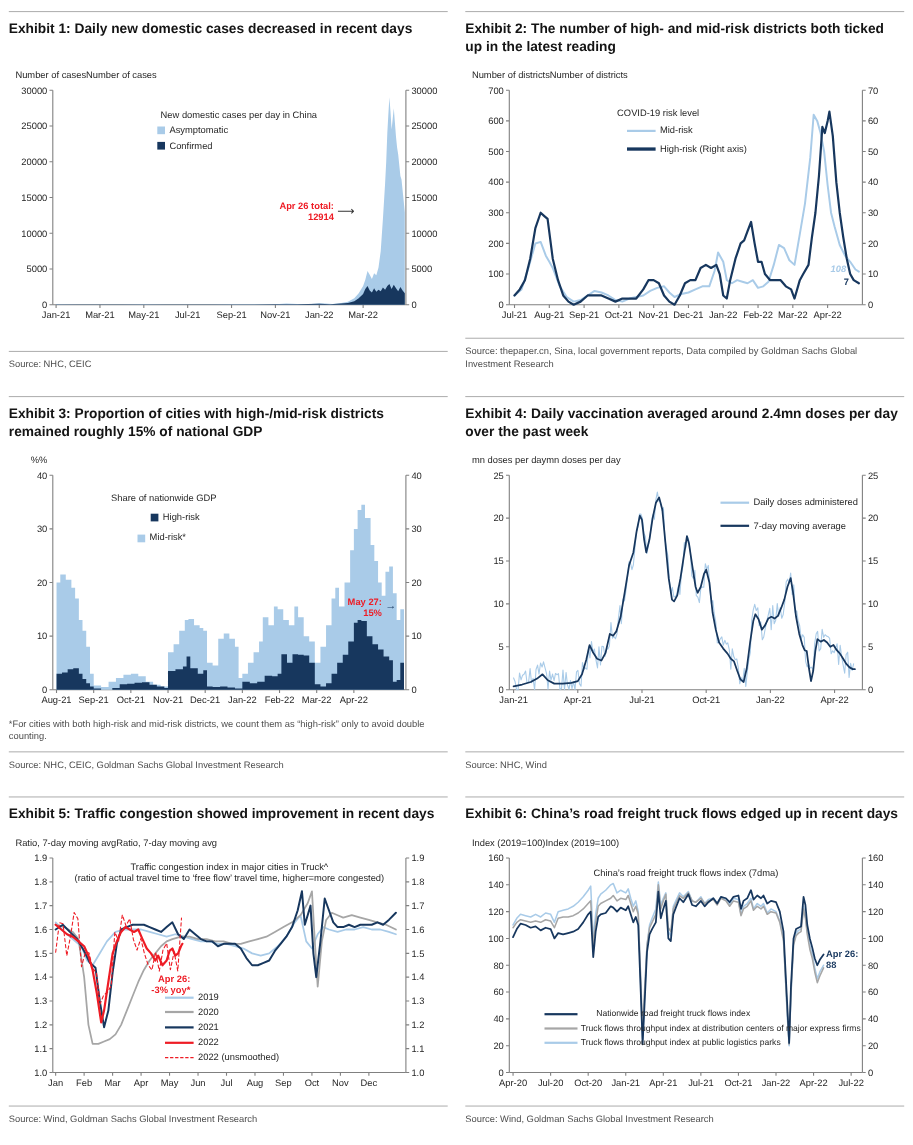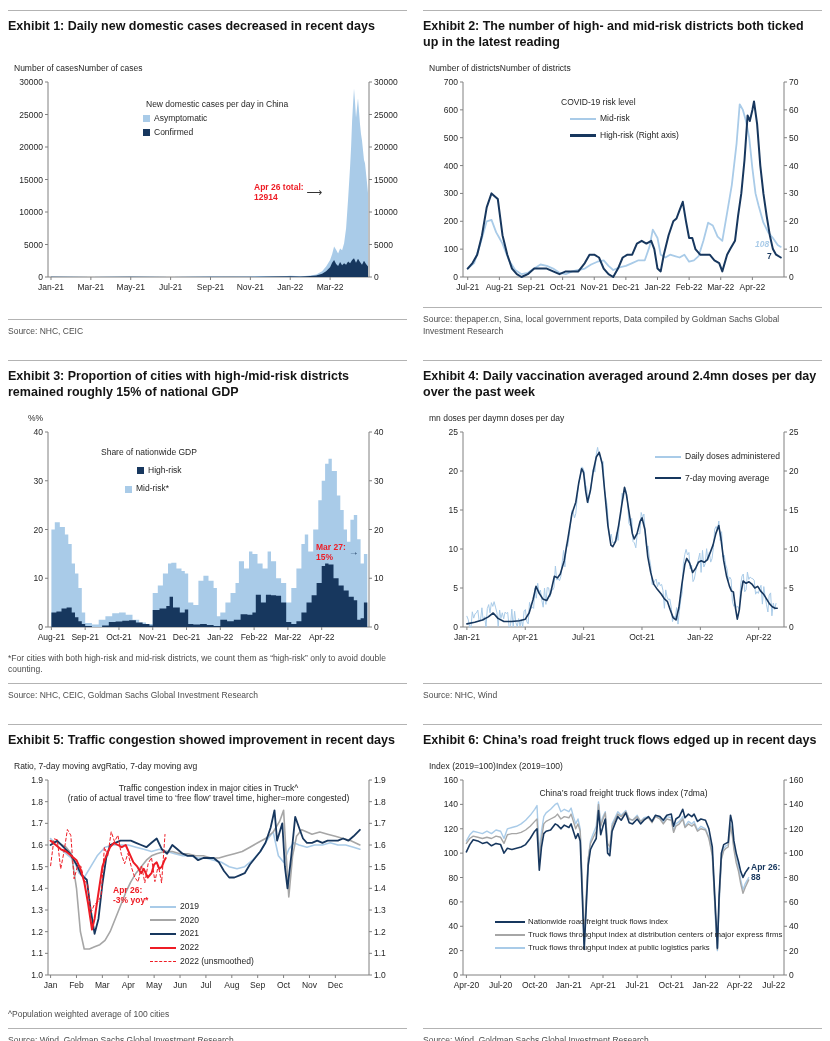--- a/index.html
+++ b/index.html
@@ -18,21 +18,21 @@
   svg text{font-family:"Liberation Sans",sans-serif}
   .legend{position:absolute;font-size:8.5px;color:#262626;line-height:1.15}
   .legend-title{white-space:nowrap}
   .li{display:flex;align-items:center;gap:4px;margin-top:4px;white-space:nowrap}
   .sw-sq{width:7px;height:7px;flex:none}
   .sw-ln{width:26px;height:2px;flex:none}
   .sw-ln.thick{height:2.5px}
   .sw-dash{width:26px;height:0;border-top:1.4px dashed;flex:none}
   .ann{position:absolute;font-size:8.5px;line-height:1.2;display:flex;gap:3px;
        align-items:center;white-space:nowrap}
-  .ann .txt{font-weight:bold}
+  .ann .txt{text-align:right;font-weight:bold}
   .arrow{font-size:11px;line-height:1;color:#333}
   .endlab{position:absolute;font-size:8.5px;font-weight:bold;line-height:1}
   .ctitle{position:absolute;left:40px;width:321px;text-align:center;font-size:8.5px;
           color:#262626;line-height:1.25}
   .axis-note{font-size:8.5px;color:#262626;margin:0 0 0 38px}
   .footnote{font-size:8.5px;color:#4d4d4d;line-height:1.3;margin-top:4px}
   .spacer{flex:1}
   .source{font-size:8.5px;color:#4d4d4d;line-height:1.4;border-top:1px solid #b3b3b3;
           margin-top:8px;padding-top:6px;padding-bottom:4px}
 </style>
@@ -260,21 +260,21 @@
         <div class="li" style="margin-left:36px;margin-top:8px">
             <span class="sw-sq" style="background: rgb(23, 55, 94);"></span>
             <span>High-risk</span>
           </div>
         <div class="li" style="margin-left:24px;margin-top:9px">
             <span class="sw-sq" style="background: rgb(169, 203, 232);"></span>
             <span>Mid-risk*</span>
           </div>
       </div>
       <div class="ann" style="left:308px;top:118px">
-        <div class="txt" style="color: rgb(238, 28, 37);"><span>Mar 27:</span><br><span>15%</span></div>
+        <div class="txt" style="color: rgb(238, 28, 37);"><span>May 27:</span><br><span>15%</span></div>
         <span class="arrow" style="font-size: 10px; color: rgb(23, 55, 94);">→</span>
       </div>
     </div>
     <div class="footnote">*For cities with both high-risk and mid-risk districts, we count them as “high-risk” only to avoid double counting.</div>
     <div class="spacer"></div>
     <div class="source">Source: NHC, CEIC, Goldman Sachs Global Investment Research</div>
   </section>
 
   <section class="panel">
     <h2 class="x-title t2">Exhibit 4: Daily vaccination averaged around 2.4mn doses per day over the past week</h2>
@@ -444,21 +444,20 @@
         <div class="li">
             <span class="sw-ln thick" style="background: rgb(238, 28, 37);"></span>
             <span>2022</span>
           </div>
         <div class="li">
             <span class="sw-dash" style="border-color: rgb(238, 28, 37);"></span>
             <span>2022 (unsmoothed)</span>
           </div>
       </div>
     </div>
-    <div class="footnote" style="margin-top:12px">^Population weighted average of 100 cities</div>
     <div class="spacer"></div>
     <div class="source">Source: Wind, Goldman Sachs Global Investment Research</div>
   </section>
 
   <section class="panel">
     <h2 class="x-title t1">Exhibit 6: China’s road freight truck flows edged up in recent days</h2>
     <div class="axis-heads">
       <span>Index (2019=100)</span>
       <span>Index (2019=100)</span>
     </div>
@@ -524,21 +523,21 @@
           <line x1="361" y1="8" x2="364" y2="8" stroke="#808080"></line>
           <text x="366" y="11" text-anchor="start" font-size="8.5" fill="#262626">160</text>
           <path d="M43.4,68.9L46.8,62.8L50.2,59.2L54.8,60.4L59.4,61.6L63.9,59.2L68.5,61.6L73.0,58.0L77.6,59.2L81.0,66.5L84.4,56.8L88.9,55.5L93.5,54.3L98.1,51.9L102.6,48.2L107.2,43.3L111.7,37.3L114.0,33.6L116.3,81.1L118.5,59.2L120.8,44.6L123.1,40.9L127.6,37.3L132.2,32.4L134.5,31.2L137.9,39.7L141.3,37.3L145.9,39.7L148.1,36.0L150.4,44.6L152.7,51.9L155.0,47.0L157.2,56.8L159.5,123.8L161.2,172.5L162.9,136.0L165.2,87.2L167.5,68.9L169.8,62.8L173.2,54.3L175.5,29.9L177.7,50.7L180.0,44.6L182.3,39.7L184.6,75.0L186.8,78.7L189.1,51.9L191.4,47.0L194.8,39.7L198.2,43.3L202.8,38.5L206.2,47.0L209.6,48.2L214.2,43.3L217.6,49.4L221.0,45.8L225.5,44.6L229.0,49.4L232.4,43.3L236.9,45.8L240.3,50.7L243.8,44.6L248.3,45.8L250.6,59.2L252.9,51.9L256.3,49.4L259.7,44.6L262.0,54.3L265.4,49.4L268.8,51.9L271.1,49.4L274.5,58.0L277.9,54.3L282.5,56.8L285.9,65.3L289.3,81.1L292.7,151.8L294.4,178.6L296.1,132.3L298.4,86.0L300.7,76.3L302.9,73.8L305.2,72.6L307.5,51.9L309.2,60.4L310.9,75.0L313.2,87.2L315.5,95.7L317.7,107.9L320.0,117.7L322.3,111.6L325.7,105.5" fill="none" stroke="#A9CBE8" stroke-width="1.4" stroke-linejoin="round" stroke-linecap="round"></path>
           <path d="M43.4,71.4L46.8,66.5L50.2,64.1L54.8,65.3L59.4,66.5L63.9,65.3L68.5,66.5L73.0,64.1L77.6,65.3L81.0,71.4L84.4,62.8L88.9,61.6L93.5,61.6L98.1,60.4L102.6,58.0L107.2,54.3L111.7,49.4L114.0,47.0L116.3,87.2L118.5,66.5L120.8,51.9L123.1,49.4L127.6,47.0L132.2,44.6L134.5,42.1L137.9,47.0L141.3,44.6L145.9,45.8L148.1,42.1L150.4,49.4L152.7,56.8L155.0,51.9L157.2,59.2L159.5,117.7L161.2,166.4L162.9,129.9L165.2,87.2L167.5,71.4L169.8,66.5L173.2,59.2L175.5,32.4L177.7,54.3L180.0,47.0L182.3,40.9L184.6,71.4L186.8,75.0L189.1,54.3L191.4,49.4L194.8,42.1L198.2,44.6L202.8,39.7L206.2,47.0L209.6,48.2L214.2,44.6L217.6,49.4L221.0,47.0L225.5,45.8L229.0,50.7L232.4,44.6L236.9,47.0L240.3,51.9L243.8,47.0L248.3,48.2L250.6,60.4L252.9,54.3L256.3,51.9L259.7,47.0L262.0,55.5L265.4,51.9L268.8,54.3L271.1,51.9L274.5,59.2L277.9,56.8L282.5,58.0L285.9,66.5L289.3,83.6L292.7,148.2L294.4,177.4L296.1,129.9L298.4,87.2L300.7,78.7L302.9,76.3L305.2,75.0L307.5,54.3L309.2,62.8L310.9,77.5L313.2,90.9L315.5,99.4L317.7,111.6L320.0,121.3L322.3,115.3L325.7,107.9" fill="none" stroke="#A6A6A6" stroke-width="1.4" stroke-linejoin="round" stroke-linecap="round"></path>
           <path d="M43.4,79.9L46.8,72.6L50.2,67.7L54.8,68.9L59.4,71.4L63.9,70.2L68.5,73.8L73.0,71.4L77.6,72.6L81.0,81.1L84.4,76.3L88.9,77.5L93.5,76.3L98.1,75.0L102.6,72.6L107.2,66.5L111.7,59.2L114.0,56.8L116.3,98.2L118.5,75.0L120.8,61.6L123.1,59.2L127.6,58.0L132.2,51.9L134.5,53.1L137.9,56.8L141.3,53.1L145.9,55.5L148.1,51.9L150.4,59.2L152.7,66.5L155.0,61.6L157.2,68.9L159.5,129.9L161.2,177.4L162.9,142.1L165.2,93.3L167.5,77.5L169.8,72.6L173.2,66.5L175.5,38.5L177.7,62.8L180.0,54.3L182.3,47.0L184.6,81.1L186.8,83.6L189.1,59.2L191.4,53.1L194.8,44.6L198.2,48.2L202.8,40.9L206.2,50.7L209.6,51.9L214.2,47.0L217.6,51.9L221.0,48.2L225.5,44.6L229.0,49.4L232.4,43.3L236.9,44.6L240.3,48.2L243.8,43.3L248.3,42.1L250.6,54.3L252.9,47.0L256.3,44.6L259.7,37.3L262.0,45.8L265.4,42.1L268.8,44.6L271.1,42.1L274.5,49.4L277.9,47.0L282.5,48.2L285.9,56.8L289.3,75.0L292.7,142.1L294.4,176.2L296.1,123.8L298.4,81.1L300.7,72.6L302.9,71.4L305.2,70.2L307.5,43.3L309.2,50.7L310.9,68.9L313.2,81.1L315.5,89.7L317.7,99.4L320.0,105.5L322.3,100.6L325.7,95.7" fill="none" stroke="#17375E" stroke-width="1.6" stroke-linejoin="round" stroke-linecap="round"></path>
         </svg>
       <div class="ctitle" style="top:16px">
         <span>China’s road freight truck flows index (7dma)</span>
       </div>
       <div class="legend" style="left:72px;top:146px;font-size:7.8px">
-        <div class="li" style="margin-top:0;gap:3px">
+        <div class="li" style="margin-top:0;gap:17px">
             <span class="sw-ln thick" style="width: 30px; background: rgb(23, 55, 94);"></span>
             <span>Nationwide road freight truck flows index</span>
           </div>
         <div class="li" style="gap:3px">
             <span class="sw-ln" style="width: 30px; background: rgb(166, 166, 166);"></span>
             <span>Truck flows throughput index at distribution centers of major express firms</span>
           </div>
         <div class="li" style="gap:3px">
             <span class="sw-ln" style="width: 30px; background: rgb(169, 203, 232);"></span>
             <span>Truck flows throughput index at public logistics parks</span>

